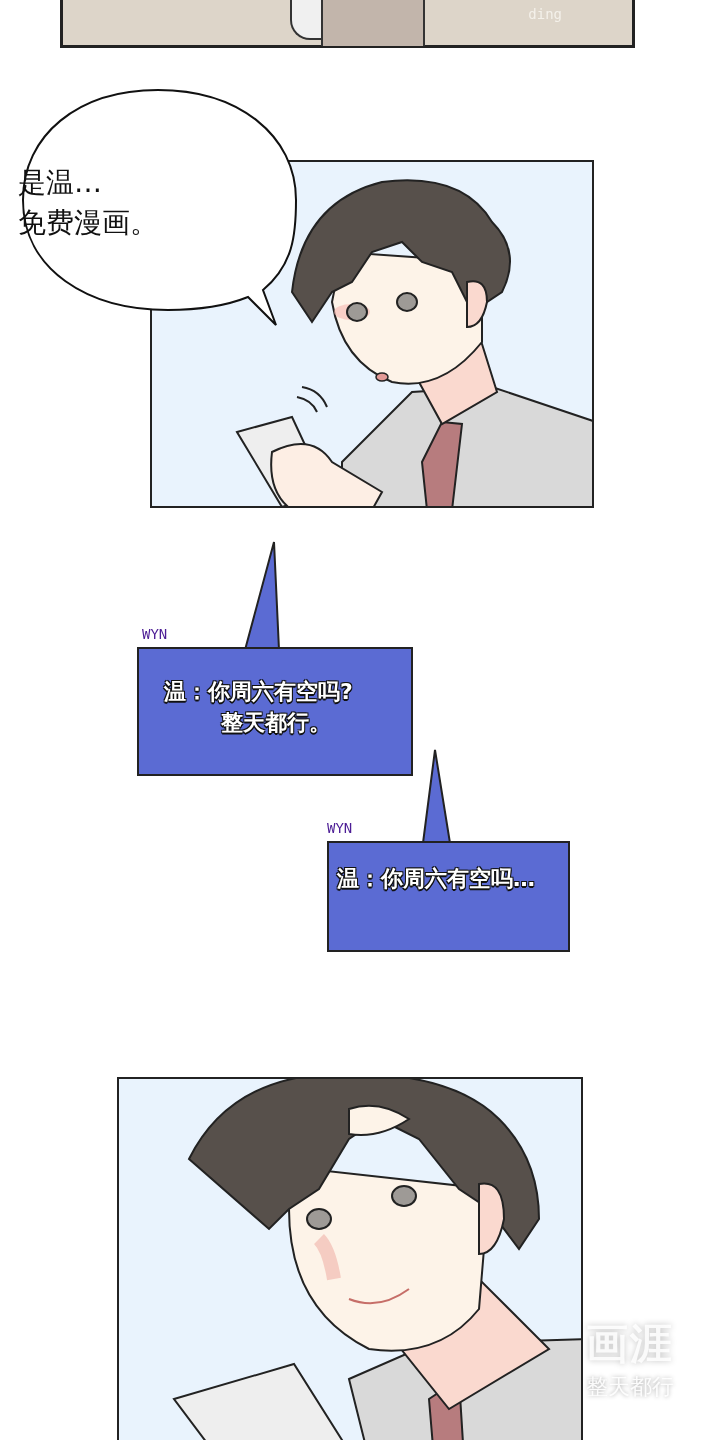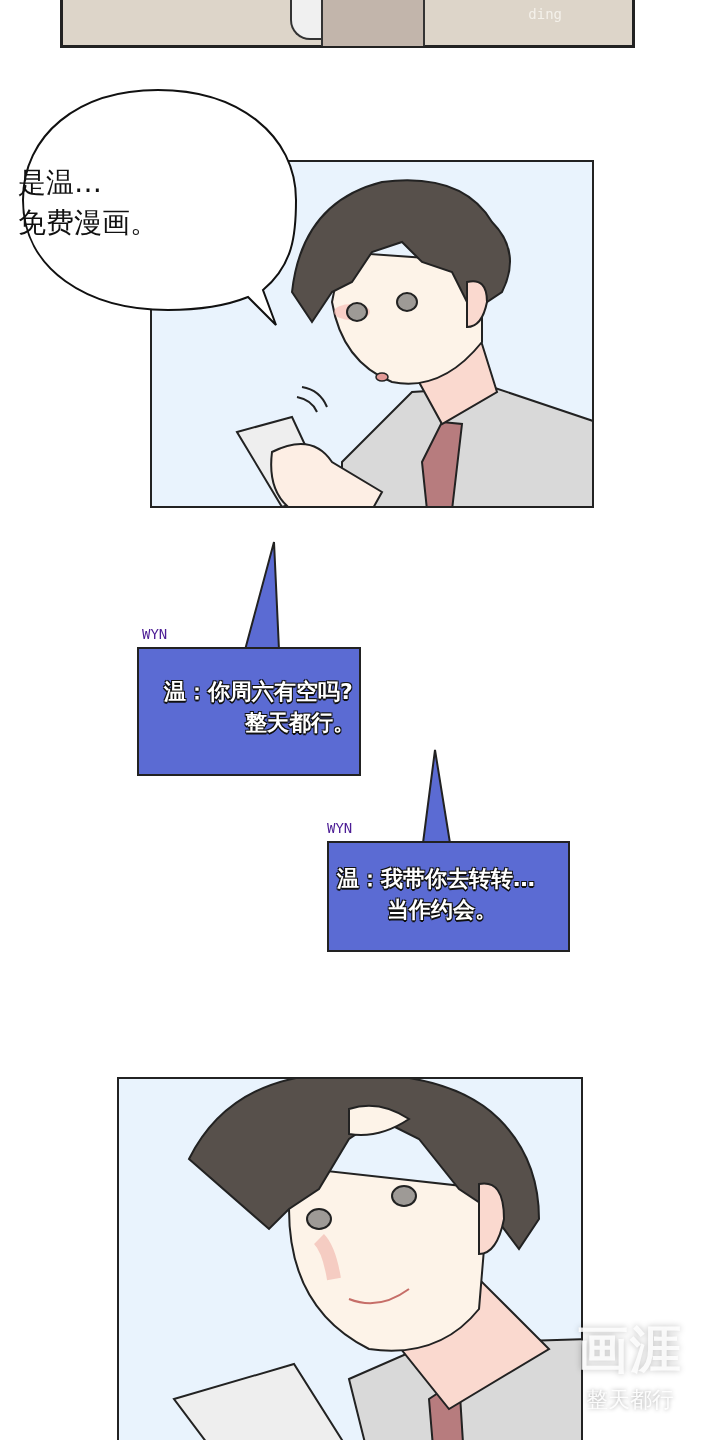--- a/index.html
+++ b/index.html
@@ -4,21 +4,21 @@
 <style>
   html, body { margin:0; padding:0; background:#ffffff; }
   body { width:720px; height:1440px; position:relative; overflow:hidden; font-family:"DejaVu Sans", sans-serif; }
   .abs { position:absolute; }
   .panel-top { left:60px; top:-2px; width:575px; height:50px; background:#ddd5c9; border:3px solid #222; border-top:none; box-sizing:border-box; }
   .ding { position:absolute; right:70px; top:8px; color:#f4f1ea; font-family:"DejaVu Sans Mono", monospace; font-size:14px; }
   .panel { border:2px solid #222; box-sizing:border-box; background:#e9f3fd; overflow:hidden; }
   .speech-text { font-size:28px; font-weight:normal; color:#111; line-height:40px; }
   .msg-box { background:#5b6bd3; border:2px solid #222; box-sizing:border-box; color:#fff; font-weight:bold; font-size:22px; line-height:31px; text-shadow: -1px -1px 0 #111, 1px -1px 0 #111, -1px 1px 0 #111, 1px 1px 0 #111, 0 2px 0 #111; }
   .sender { font-family:"DejaVu Sans Mono", monospace; font-size:14px; color:#4c1d95; }
-  .wm-big { font-size:51px; font-weight:bold; color:rgba(255,255,255,0.85); letter-spacing:2px; text-shadow:0 0 6px rgba(0,0,0,0.25); }
+  .wm-big { font-size:42px; font-weight:bold; color:rgba(255,255,255,0.85); letter-spacing:2px; text-shadow:0 0 6px rgba(0,0,0,0.25); }
   .wm-small { font-size:22px; color:rgba(255,255,255,0.9); text-shadow:0 0 4px rgba(0,0,0,0.35); }
 </style>
 </head>
 <body>
 
 <div class="abs panel-top">
   <div class="abs" style="left:227px;top:0;width:60px;height:40px;background:#f0f0f0;border:2px solid #333;border-top:none;border-radius:0 0 20px 20px;"></div>
   <div class="abs" style="left:258px;top:0;width:100px;height:48px;background:#c2b5ab;border-left:2px solid #333;border-right:2px solid #333;"></div>
   <span class="ding">ding</span>
 </div>
@@ -59,34 +59,33 @@
     <div>是温…</div>
     <div>免费漫画。</div>
   </div>
 </div>
 
 <div class="abs" style="left:137px;top:540px;width:282px;height:236px;">
   <svg width="282" height="236" class="abs" style="left:0;top:0;">
     <path d="M108 110 L137 2 L142 110 Z" fill="#5b6bd3" stroke="#222" stroke-width="2"></path>
   </svg>
   <span class="abs sender" style="left:5px;top:86px;">WYN</span>
-  <div class="abs msg-box" style="left:0;top:107px;width:224px;height:129px;padding-top:27px;">
+  <div class="abs msg-box" style="left:0;top:107px;width:276px;height:129px;padding-top:27px;">
     <div style="padding-left:25px;">温：你周六有空吗?</div>
-    <div style="padding-left:106px;">整天都行。</div>
+    <div style="padding-left:82px;">整天都行。</div>
   </div>
 </div>
 
 <div class="abs" style="left:327px;top:748px;width:243px;height:204px;">
   <svg width="243" height="204" class="abs" style="left:0;top:0;">
     <path d="M96 95 L108 2 L123 95 Z" fill="#5b6bd3" stroke="#222" stroke-width="2"></path>
   </svg>
   <span class="abs sender" style="left:0;top:72px;">WYN</span>
   <div class="abs msg-box" style="left:0;top:93px;width:243px;height:111px;padding-top:20px;">
-    <div style="padding-left:8px;">温：我带你去转转…</div>
-    <div style="padding-left:58px;">当作约会。</div>
+    <div style="padding-left:8px;">温：你周六有空吗…</div>
   </div>
 </div>
 
 <div class="abs panel" style="left:117px;top:1077px;width:466px;height:380px;border-bottom:none;">
   <svg width="466" height="380" viewBox="0 0 466 380">
     <path d="M230 300 L310 265 L466 260 L466 380 L250 380 Z" fill="#d9d9d9" stroke="#222" stroke-width="2"></path>
     <path d="M310 320 L340 300 L345 380 L315 380 Z" fill="#b77c7e" stroke="#222" stroke-width="2"></path>
     <path d="M250 230 L360 200 L430 270 L330 330 Z" fill="#fad9cf" stroke="#222" stroke-width="2"></path>
     <path d="M170 130 Q170 230 250 270 Q320 280 360 230 L370 110 L190 90 Z" fill="#fdf3e8" stroke="#222" stroke-width="2"></path>
     <path d="M200 160 Q210 170 215 200" fill="none" stroke="#f0b3a9" stroke-width="14" opacity="0.6"></path>

